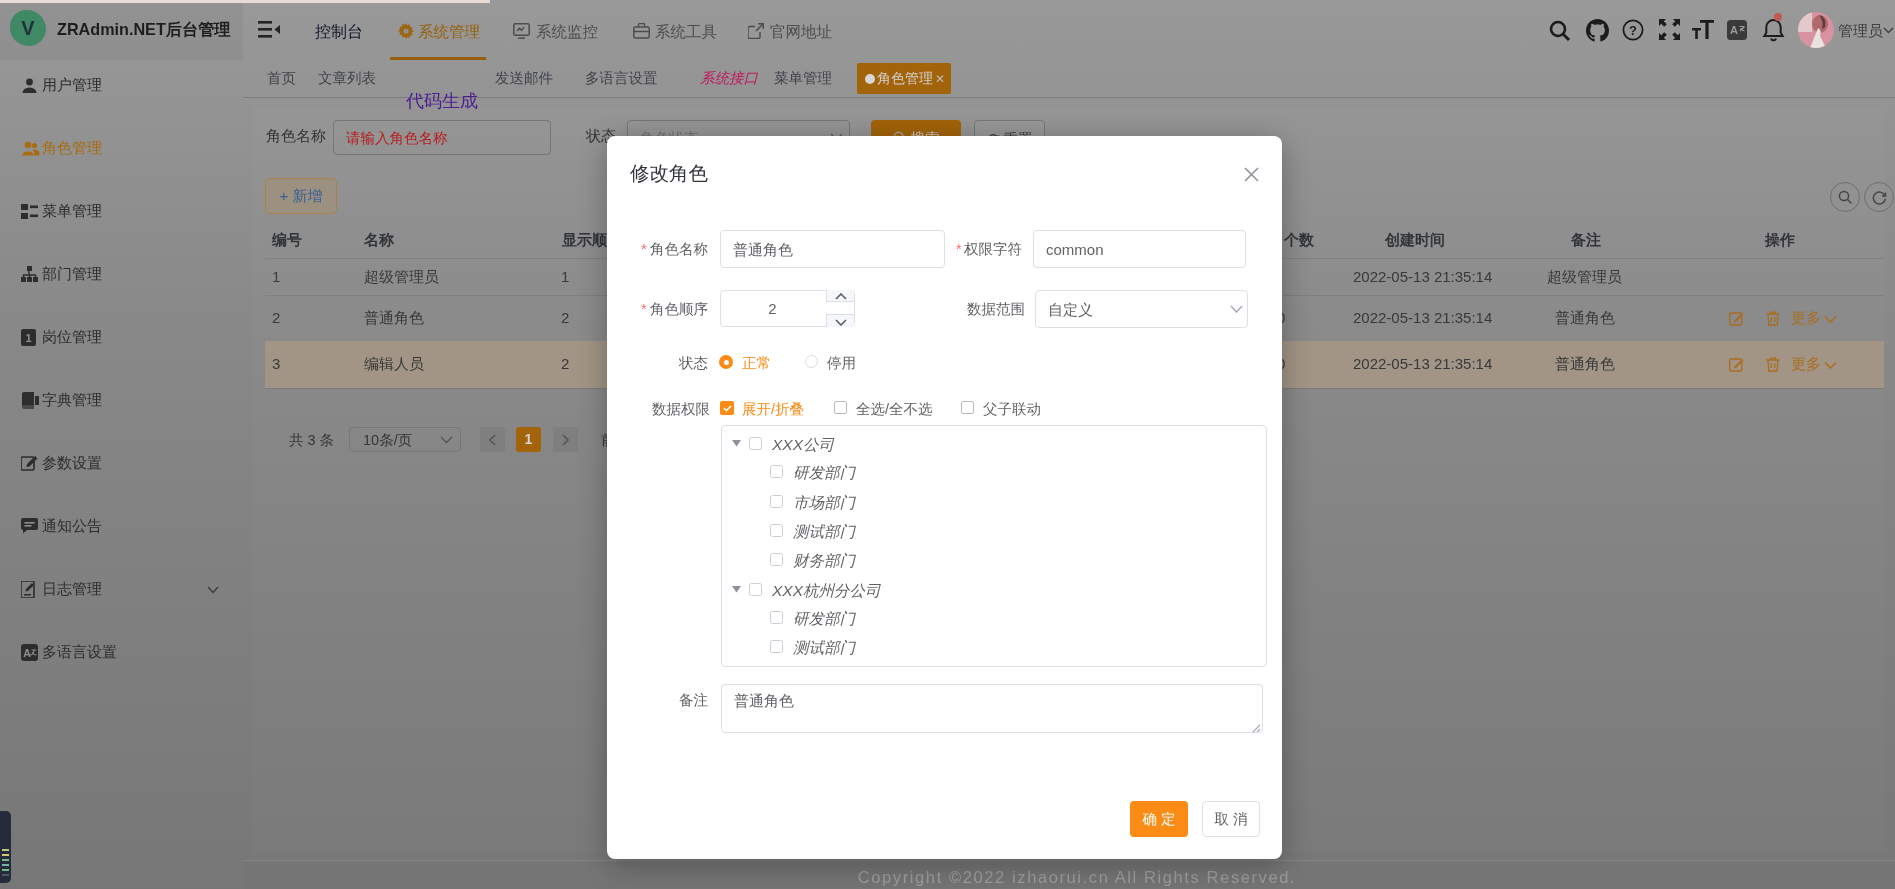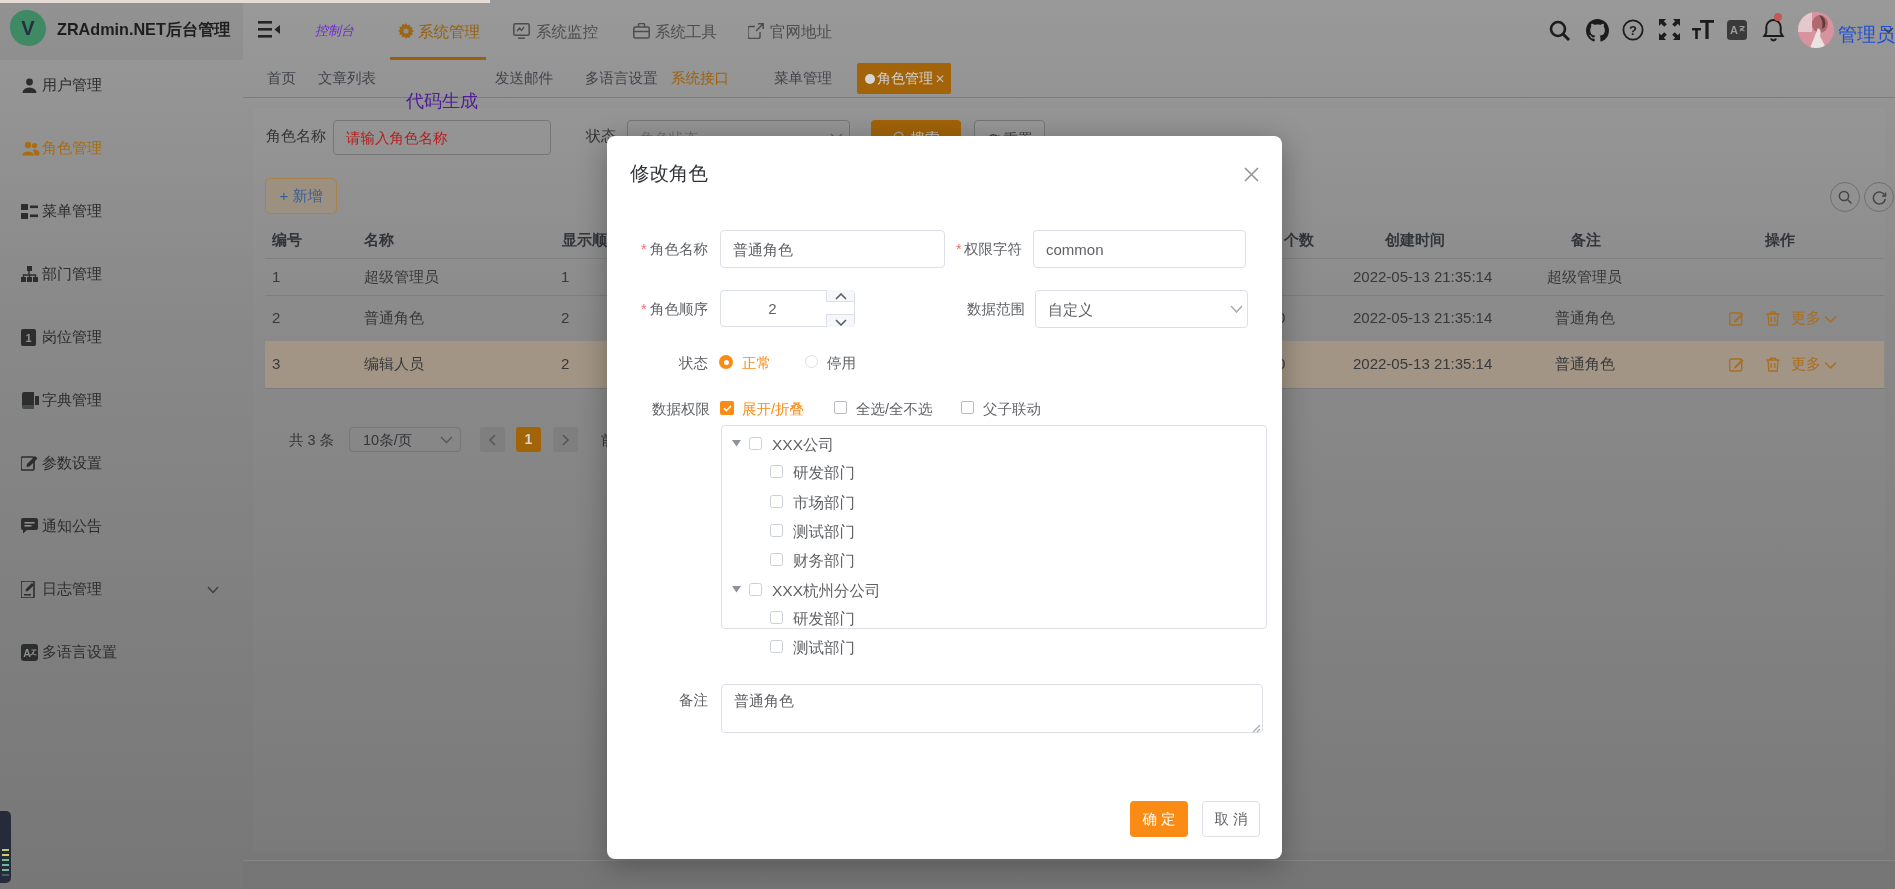--- a/index.html
+++ b/index.html
@@ -27,21 +27,21 @@
   <div class="abs" style="left:57px;top:19px;font-size:16.2px;font-weight:bold;color:#1d1e20;">ZRAdmin.NET后台管理</div>
 
   <div class="abs" style="left:258px;top:21px;width:22px;height:18px;">
     <svg width="22" height="18" viewBox="0 0 22 18">
       <rect x="0" y="0" width="14" height="2.6" fill="#232425"></rect>
       <rect x="0" y="7" width="14" height="2.6" fill="#232425"></rect>
       <rect x="0" y="14" width="14" height="2.6" fill="#232425"></rect>
       <path d="M22 4 L16.5 8.6 L22 13 Z" fill="#232425"></path>
     </svg>
   </div>
-  <div class="abs" style="left:315px;top:22px;font-size:13px;color:#6d28d9;font-style:italic;">控制台</div>
+  <div class="abs" style="left:315px;top:22px;font-size:16px;color:#0f172a;">控制台</div>
   <svg class="abs" style="left:398px;top:23px;" width="16" height="16" viewBox="0 0 16 16">
       <path fill="#9c6712" d="M8 0 l1.2 2.2 2.5-.6 .4 2.5 2.5.4 -.6 2.5 L16 8 l-2 1.5 .6 2.5 -2.5.4 -.4 2.5 -2.5-.6 L8 16 l-1.2-2.2 -2.5.6 -.4-2.5 -2.5-.4 .6-2.5 L0 8 l2-1.5 -.6-2.5 2.5-.4 .4-2.5 2.5.6 Z"></path>
       <circle cx="8" cy="8" r="2.6" fill="#8f8f8f"></circle>
     </svg>
   <div class="abs" style="left:418px;top:22px;font-size:15.5px;color:#96600e;">系统管理</div>
   <div class="abs" style="left:390px;top:57px;width:96px;height:2.5px;background:#96600e;"></div>
   <svg class="abs" style="left:513px;top:23px;" width="17" height="16" viewBox="0 0 17 16">
       <rect x="0.8" y="0.8" width="15.4" height="11.4" rx="1.5" fill="none" stroke="#4c4d4f" stroke-width="1.5"></rect>
       <path d="M4 8 l2.5-3 2 2.5 2.5-3.5" fill="none" stroke="#4c4d4f" stroke-width="1.3"></path>
       <path d="M5 15.2 h7" stroke="#4c4d4f" stroke-width="1.5"></path>
@@ -104,32 +104,32 @@
         </clipPath>
       </defs>
       <g clip-path="url(#avc)">
         <rect width="36" height="36" fill="#d793a0"></rect>
         <rect x="0" y="0" width="14" height="20" fill="#e3c8cc"></rect>
         <ellipse cx="22" cy="12" rx="8" ry="9" fill="#b06a6e"></ellipse>
         <path d="M20 16 q4 2 2 8 l6 12 h-16 z" fill="#e8e2e0"></path>
         <path d="M21 3 q8 2 6 12 l-3 2 q2 -8 -3 -14z" fill="#5e3a3c"></path>
       </g>
     </svg>
-  <div class="abs" style="left:1838px;top:22px;font-size:19px;color:#1d4ed8;">管理员</div>
+  <div class="abs" style="left:1838px;top:22px;font-size:15px;color:#404040;">管理员</div>
   <svg class="abs" style="left:1883px;top:27px;" width="11" height="7" viewBox="0 0 11 7">
       <path d="M1 1 L5.5 5.5 L10 1" stroke="#3c3d3f" stroke-width="1.4" fill="none"></path>
     </svg>
 
   <div class="abs" style="left:243px;top:60px;width:1652px;height:38px;border-bottom:1px solid #7c7c7c;"></div>
   <div class="abs" style="left:267px;top:69px;font-size:14.5px;color:#40434a;">首页</div>
   <div class="abs" style="left:318px;top:69px;font-size:14.5px;color:#40434a;">文章列表</div>
   <div class="abs" style="left:406px;top:69px;font-size:18px;color:#4c1d95;margin-top:20px;">代码生成</div>
   <div class="abs" style="left:495px;top:69px;font-size:14.5px;color:#40434a;">发送邮件</div>
   <div class="abs" style="left:585px;top:69px;font-size:14.5px;color:#40434a;">多语言设置</div>
-  <div class="abs" style="left:671px;top:69px;font-size:14.5px;color:#a16207;">系统接口</div>
+  <div class="abs" style="left:700px;top:69px;font-size:14.5px;color:#be185d;font-style:italic;">系统接口</div>
   <div class="abs" style="left:774px;top:69px;font-size:14.5px;color:#40434a;">菜单管理</div>
   <div class="abs" style="left:857px;top:63px;width:94px;height:31px;background:#a26309;border-radius:2px;color:#cfcfcf;font-size:14px;line-height:31px;">
     <span style="display:inline-block;width:10px;height:10px;border-radius:50%;background:#d6d6d6;margin-left:8px;vertical-align:-1px;"></span><span style="margin-left:2px;color:#d2d2d2;">角色管理</span><span style="margin-left:2px;font-size:12px;color:#bdbdbd;">✕</span>
   </div>
 
   <div id="sidebar">
     <div class="abs sbi" style="top:76px;">
         <span class="sbico"><svg width="17" height="17" viewBox="0 0 17 17">
             <circle cx="8.5" cy="5" r="3.4" fill="#2c2d2f"></circle>
             <path d="M1.5 16 a7 5.6 0 0 1 14 0 Z" fill="#2c2d2f"></path>
@@ -320,20 +320,21 @@
     <div class="abs" style="left:516px;top:427px;width:25px;height:25px;background:#a26309;border-radius:3px;color:#d6d6d6;text-align:center;line-height:25px;font-size:14px;font-weight:bold;">1</div>
     <div class="abs" style="left:553px;top:427px;width:25px;height:25px;background:rgba(0,0,0,0.06);border-radius:3px;">
         <svg class="abs" style="left:9px;top:6.5px;" width="8" height="12" viewBox="0 0 8 12">
           <path d="M1 1 L6 6 L1 11" stroke="#55565a" stroke-width="1.6" fill="none"></path>
         </svg>
       </div>
     <div class="abs" style="left:601px;top:431px;font-size:14.5px;color:#343538;">前</div>
   </div>
 
   <div class="abs" style="left:243px;top:860px;width:1652px;height:29px;background:rgba(0,0,0,0.015);border-top:1px solid rgba(255,255,255,0.10);"></div>
+  <div class="abs" style="left:259px;top:868px;width:1636px;text-align:center;font-size:16.5px;color:#9d9d9d;letter-spacing:1.6px;">Copyright ©2022 izhaorui.cn All Rights Reserved.</div>
 
   <div class="abs" style="left:0;top:811px;width:11px;height:72px;background:#262b3b;border-radius:0 5px 5px 0;">
     <div class="abs" style="left:2px;top:38px;width:7px;height:2px;background:#b8c77e;"></div>
     <div class="abs" style="left:2px;top:43px;width:7px;height:2px;background:#d5c96e;"></div>
     <div class="abs" style="left:2px;top:48px;width:7px;height:2px;background:#74b98a;"></div>
     <div class="abs" style="left:2px;top:53px;width:7px;height:2px;background:#6fb6a8;"></div>
     <div class="abs" style="left:2px;top:58px;width:7px;height:2px;background:#74b98a;"></div>
     <div class="abs" style="left:2px;top:63px;width:7px;height:2px;background:#4d5a6b;"></div>
   </div>
 </div>
@@ -386,21 +387,21 @@
     <svg class="abs" style="left:2.5px;top:3.5px;" width="9" height="7" viewBox="0 0 9 7">
         <path d="M1 3.2 L3.4 5.6 L8 1" stroke="#fff" stroke-width="1.5" fill="none"></path>
       </svg>
   </div>
   <div class="abs" style="left:135px;top:264px;color:#fa8c16;">展开/折叠</div>
   <div class="abs" style="left:227px;top:265px;width:13px;height:13px;border-radius:2px;background:#fff;border:1px solid #b8babf;"></div>
   <div class="abs" style="left:249px;top:264px;">全选/全不选</div>
   <div class="abs" style="left:354px;top:265px;width:13px;height:13px;border-radius:2px;background:#fff;border:1px solid #b8babf;"></div>
   <div class="abs" style="left:376px;top:264px;">父子联动</div>
 
-  <div class="abs" style="left:114px;top:289px;width:546px;height:204px;border:1px solid #dcdfe6;border-radius:4px;">
+  <div class="abs" style="left:114px;top:289px;width:546px;height:242px;border:1px solid #dcdfe6;border-radius:4px;font-style:italic;">
     <svg class="abs" style="left:10px;top:14px;" width="9" height="7" viewBox="0 0 9 7">
         <path d="M0 0 h9 L4.5 6.5 Z" fill="#8d939c"></path>
       </svg>
     <div class="abs" style="left:27px;top:11px;width:13px;height:13px;border-radius:2.5px;border:1px solid #ccd0d6;"></div>
     <div class="abs" style="left:50px;top:9px;font-size:15.5px;">XXX公司</div>
     <div class="abs" style="left:48px;top:39px;width:13px;height:13px;border-radius:2.5px;border:1px solid #ccd0d6;"></div>
     <div class="abs" style="left:71px;top:37px;font-size:15.5px;">研发部门</div>
     <div class="abs" style="left:48px;top:69px;width:13px;height:13px;border-radius:2.5px;border:1px solid #ccd0d6;"></div>
     <div class="abs" style="left:71px;top:67px;font-size:15.5px;">市场部门</div>
     <div class="abs" style="left:48px;top:98px;width:13px;height:13px;border-radius:2.5px;border:1px solid #ccd0d6;"></div>

